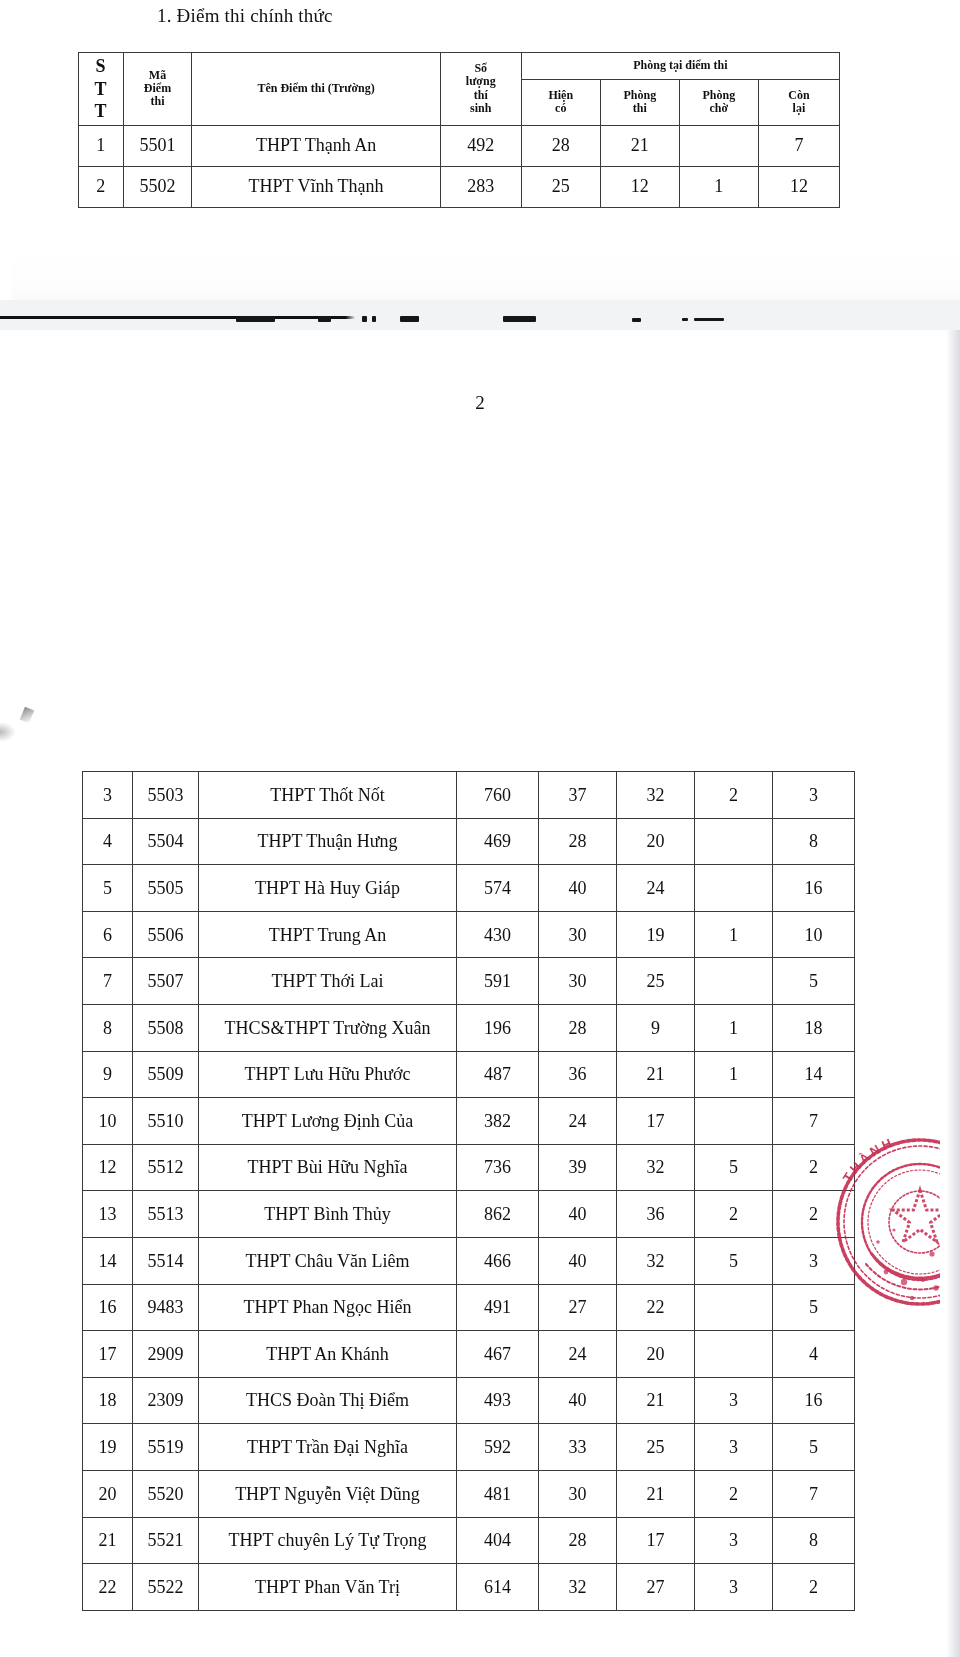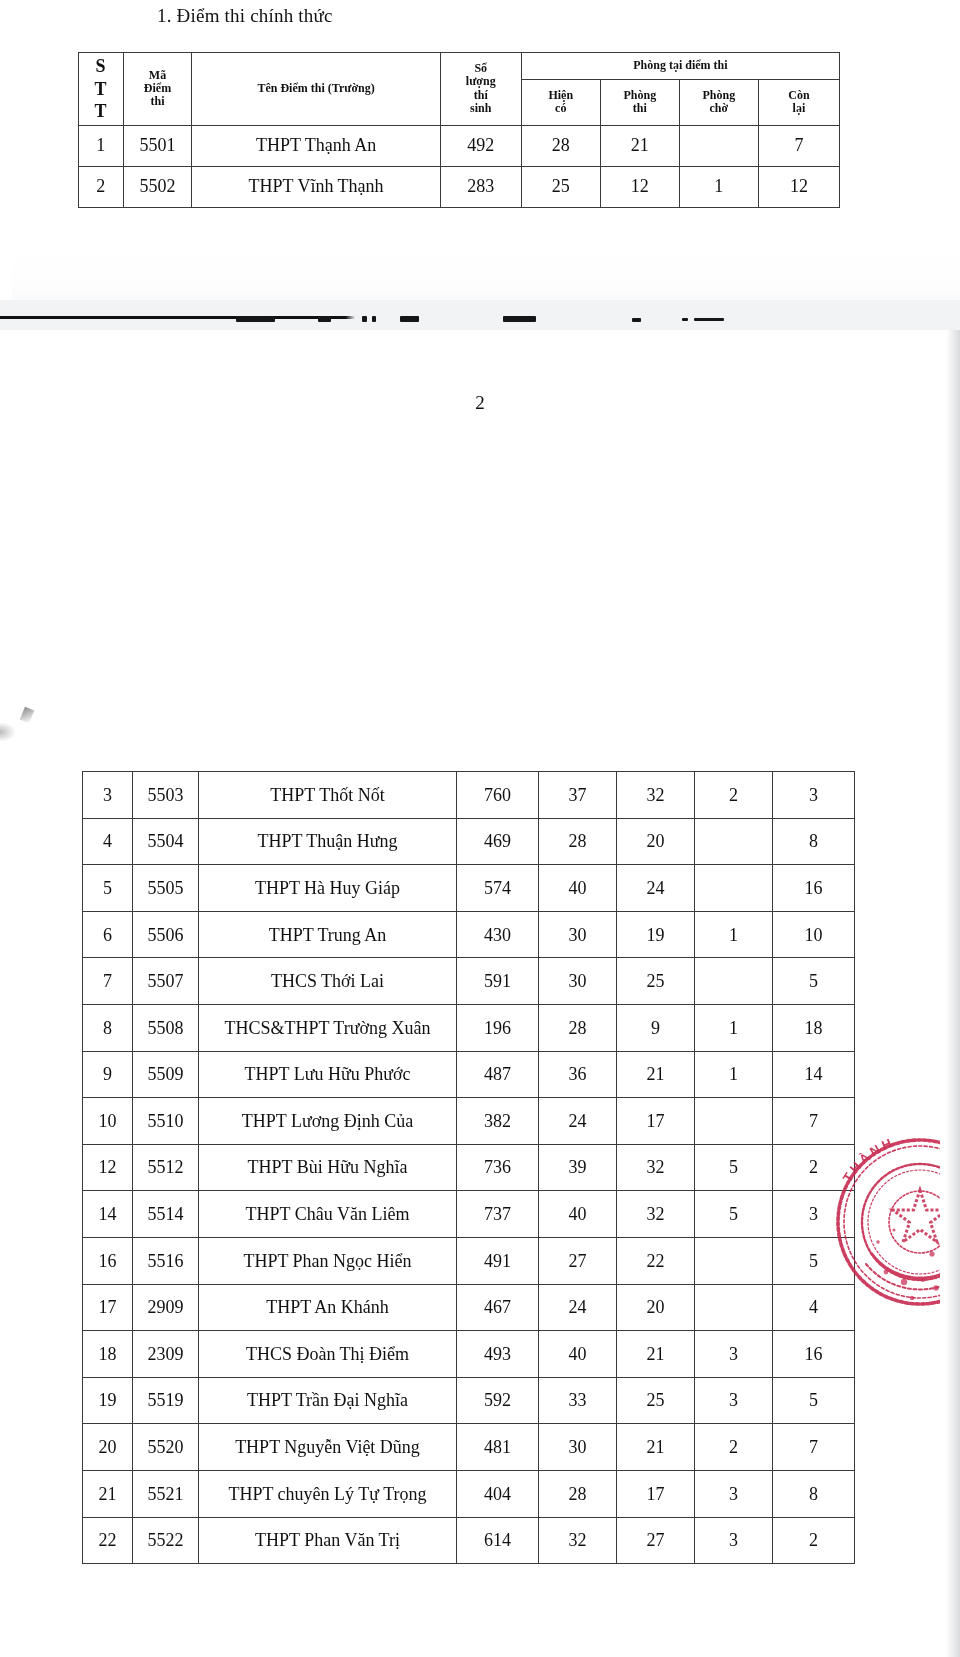--- a/index.html
+++ b/index.html
@@ -316,21 +316,21 @@
           <td class="name-cell">THPT Trung An</td>
           <td>430</td>
           <td>30</td>
           <td>19</td>
           <td>1</td>
           <td>10</td>
         </tr>
         <tr>
           <td>7</td>
           <td>5507</td>
-          <td class="name-cell">THCS Thới Lai</td>
+          <td class="name-cell">THPT Thới Lai</td>
           <td>591</td>
           <td>30</td>
           <td>25</td>
           <td></td>
           <td>5</td>
         </tr>
         <tr>
           <td>8</td>
           <td>5508</td>
           <td class="name-cell">THCS&amp;THPT Trường Xuân</td>
@@ -364,32 +364,42 @@
           <td>12</td>
           <td>5512</td>
           <td class="name-cell">THPT Bùi Hữu Nghĩa</td>
           <td>736</td>
           <td>39</td>
           <td>32</td>
           <td>5</td>
           <td>2</td>
         </tr>
         <tr>
+          <td>13</td>
+          <td>5513</td>
+          <td class="name-cell">THPT Bình Thủy</td>
+          <td>862</td>
+          <td>40</td>
+          <td>36</td>
+          <td>2</td>
+          <td>2</td>
+        </tr>
+        <tr>
           <td>14</td>
           <td>5514</td>
           <td class="name-cell">THPT Châu Văn Liêm</td>
-          <td>737</td>
+          <td>466</td>
           <td>40</td>
           <td>32</td>
           <td>5</td>
           <td>3</td>
         </tr>
         <tr>
           <td>16</td>
-          <td>5516</td>
+          <td>9483</td>
           <td class="name-cell">THPT Phan Ngọc Hiển</td>
           <td>491</td>
           <td>27</td>
           <td>22</td>
           <td></td>
           <td>5</td>
         </tr>
         <tr>
           <td>17</td>
           <td>2909</td>

